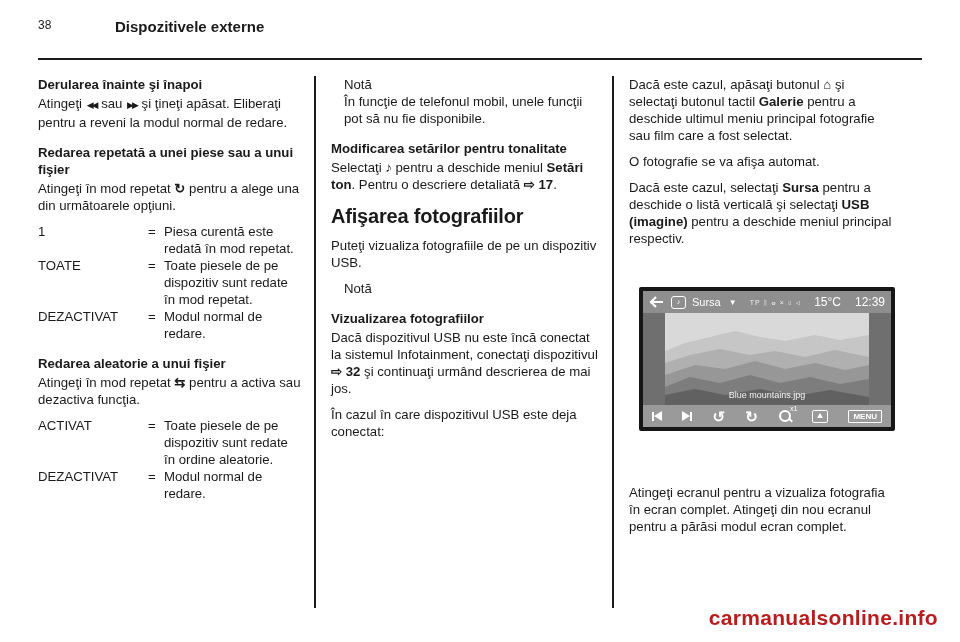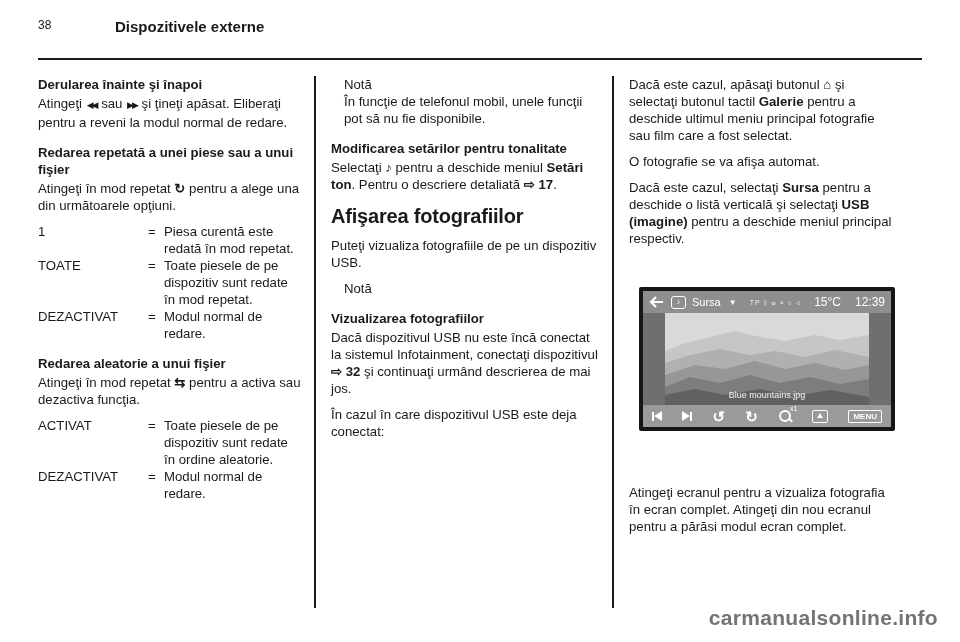--- a/index.html
+++ b/index.html
@@ -62,21 +62,21 @@
   .mag { position:relative; width:14px; height:14px; }
   .mag-lens { position:absolute; left:1px; top:1px; width:8px; height:8px; border:2px solid #fff; border-radius:50%; }
   .mag-handle { position:absolute; left:10px; top:10px; width:5px; height:2px; background:#fff; transform:rotate(45deg); }
   .mag-x { position:absolute; left:12px; top:-4px; font-size:7px; }
   .photo-ic { width:14px; height:11px; border:1.5px solid #fff; border-radius:2px; position:relative; }
   .photo-ic::after { content:""; position:absolute; left:4px; top:2px; width:0; height:0;
                      border-left:3px solid transparent; border-right:3px solid transparent; border-bottom:5px solid #fff; }
   .menu-btn { border:1.5px solid #fff; font-size:8px; font-weight:bold; padding:1px 4px; border-radius:1px; }
   
   .watermark { position:absolute; right:22px; top:606px; font-size:21px; font-weight:bold;
-               color:#737373; letter-spacing:0.3px; }
+               color:#b91c1c; letter-spacing:0.3px; }
 </style>
 </head>
 <body>
 
 <div id="page">
 
   <div class="hdr-num">38</div>
   <div class="hdr-title">Dispozitivele externe</div>
   <div class="hdr-rule"></div>
 

